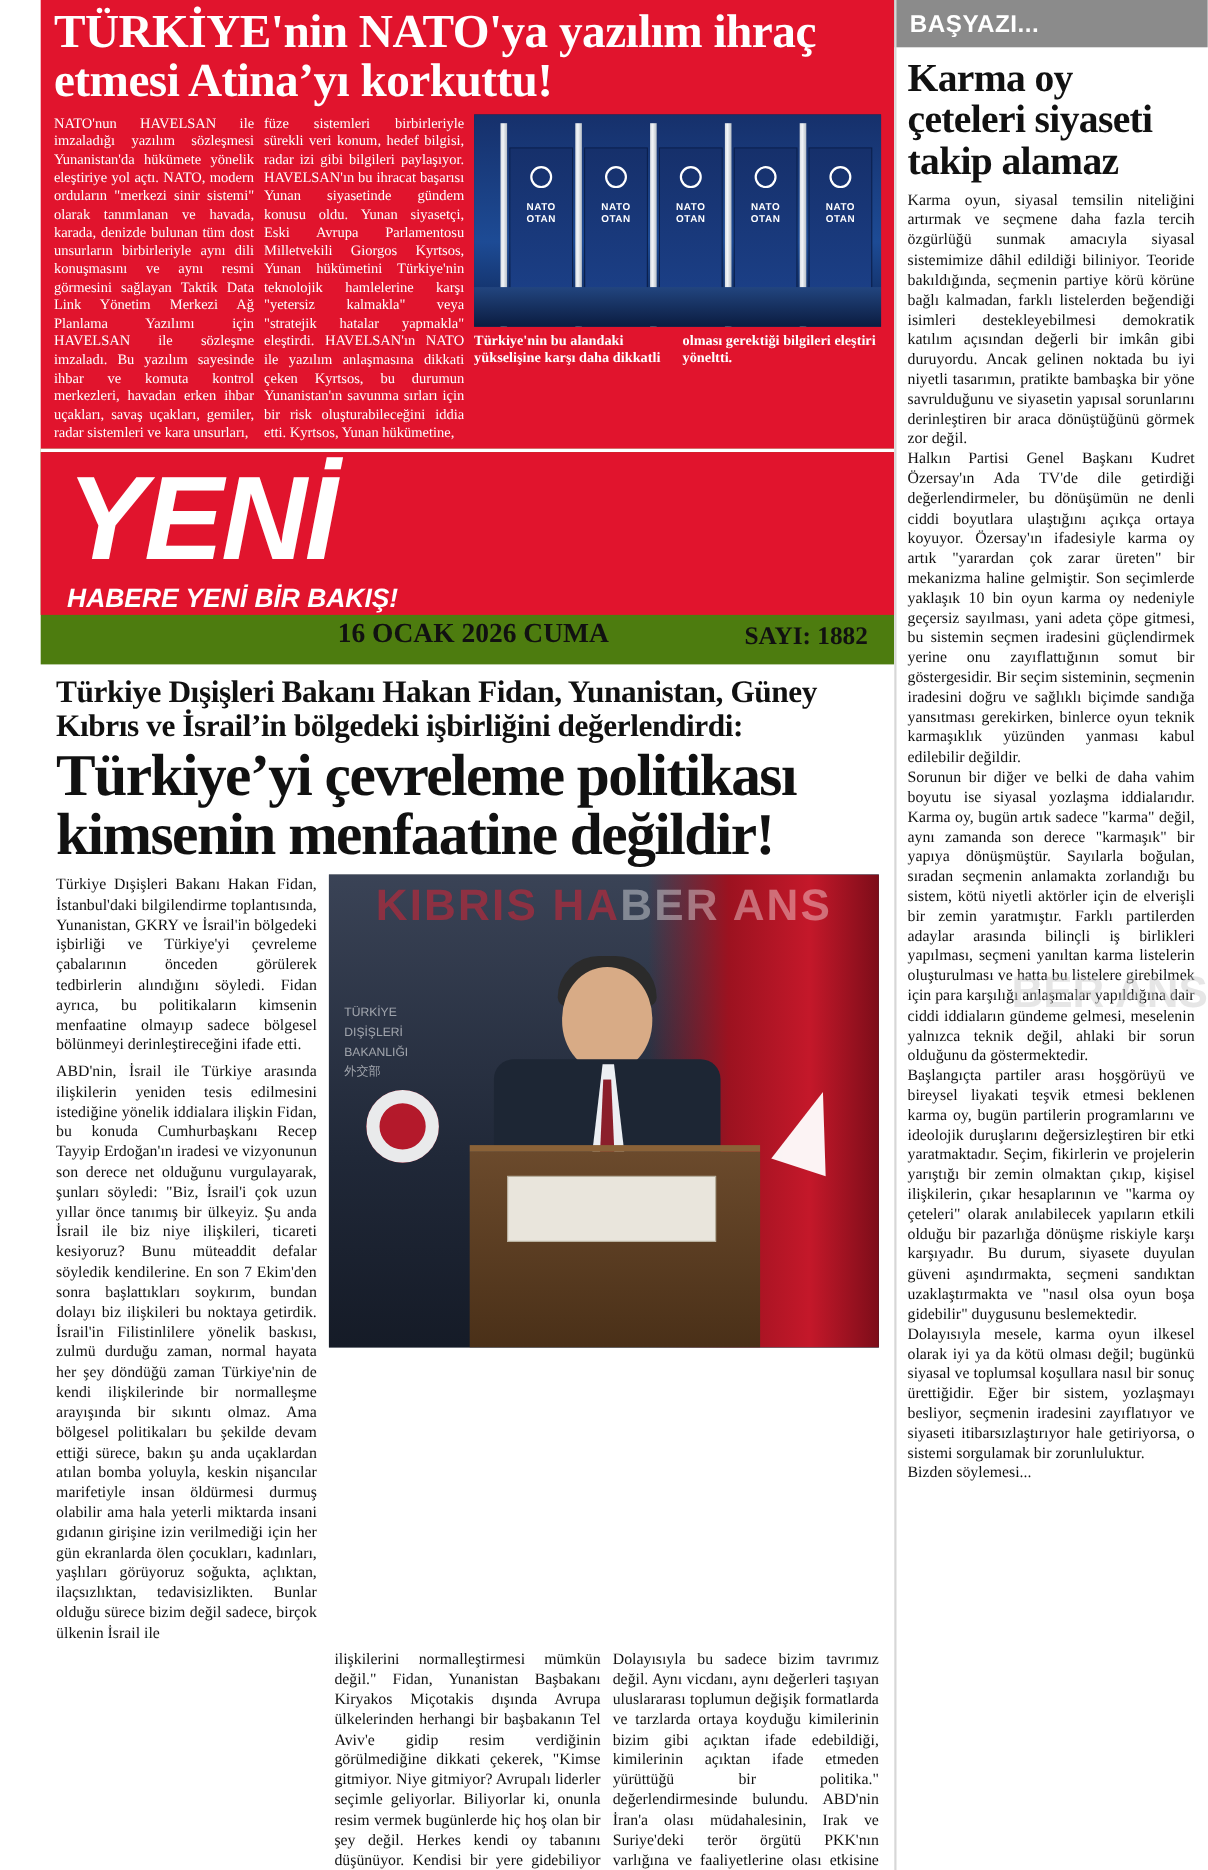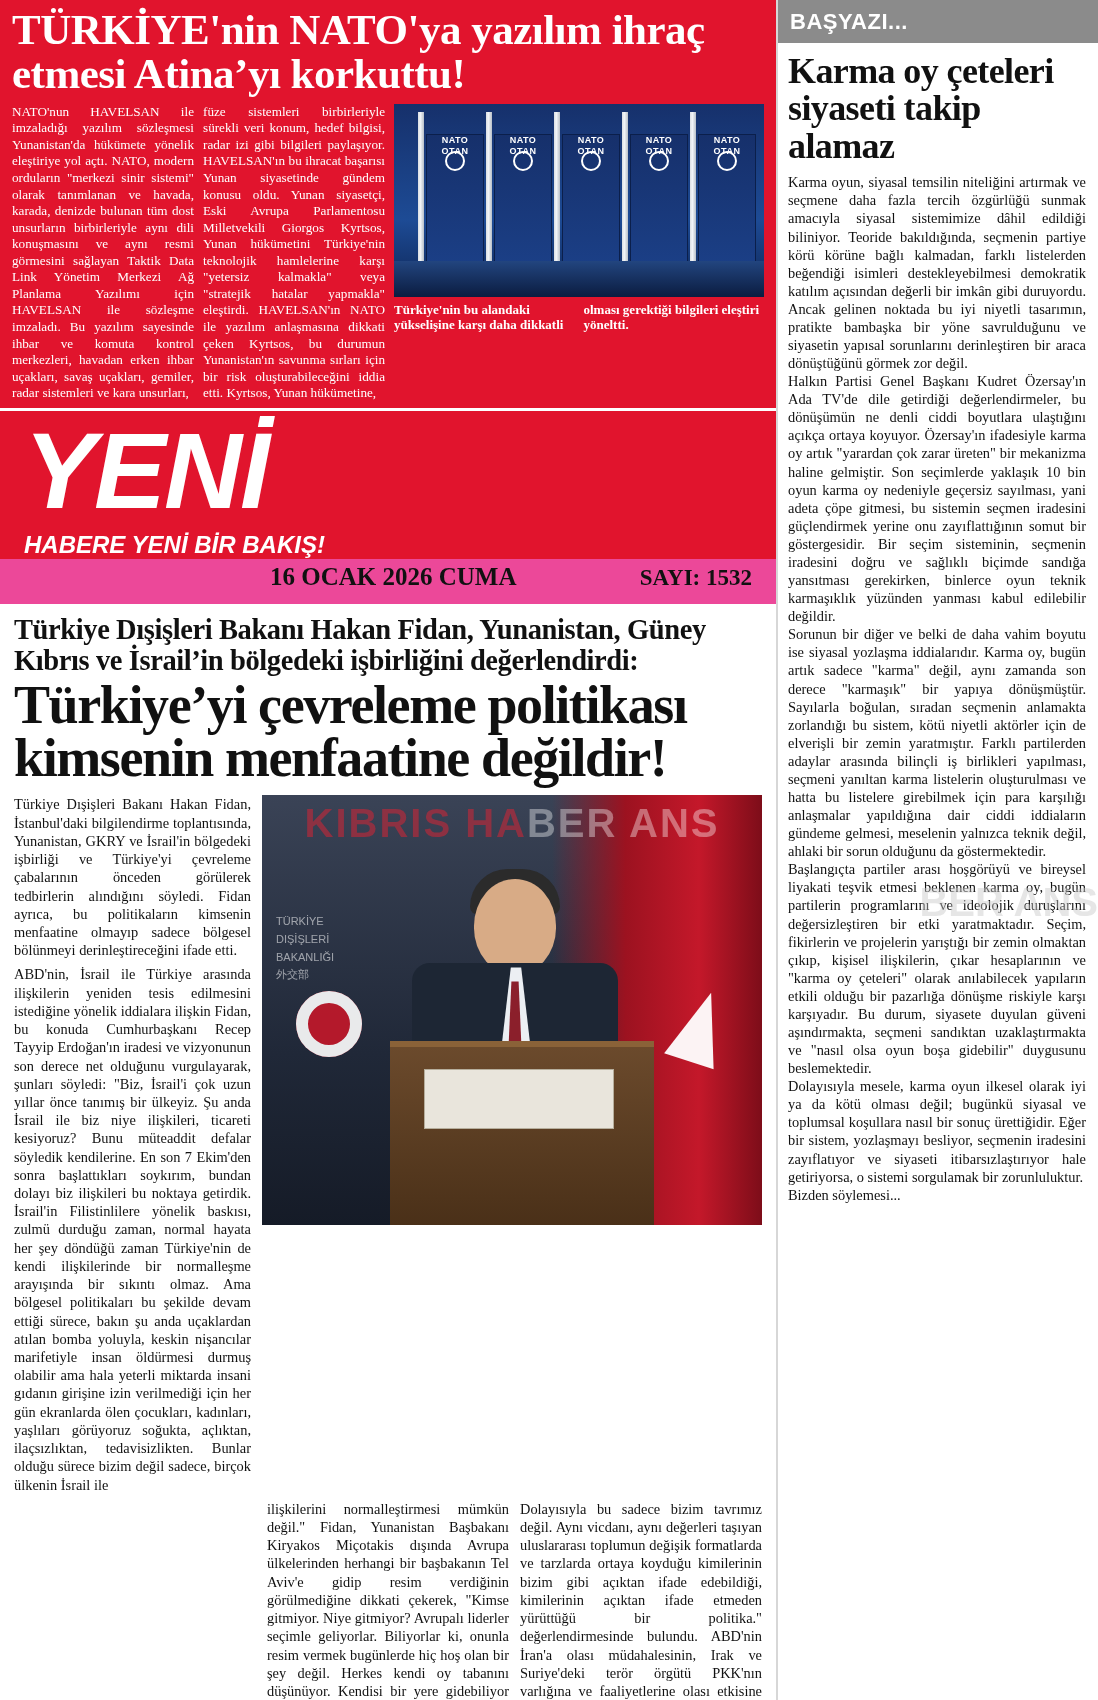--- a/index.html
+++ b/index.html
@@ -7,21 +7,21 @@
   body {
     width:1098px; height:1700px;
     background:#ffffff;
     font-family:"Liberation Serif", serif;
     color:#111;
     overflow:hidden;
   }
   .page { position:relative; width:1098px; height:1700px; display:flex; }
 
   
-  .main-col { width:776px; height:1700px; position:relative; }
+  .main-col { width:776px; height:1700px; position:relative;margin-left:37px; }
   .right-col { width:322px; height:1304px; background:#ffffff; position:relative; padding:0; }
 
   
   .top-banner {
     background:#e1142d; color:#fff;
     padding:8px 12px 6px 12px;
     width:776px;
   }
   .top-headline {
     font-family:"Liberation Serif", serif;
@@ -59,20 +59,21 @@
     position:absolute;
     width:58px; height:132px;
     background:linear-gradient(180deg,#16306b,#1b3f86);
     border:1px solid #0b1f4b;
     top:30px;
     color:#fff;
     font-family:"Liberation Sans", sans-serif;
     font-size:9px;
     text-align:center;
     line-height:1.25;
+    padding-top:48px;
     font-weight:bold;
     letter-spacing:0.5px;
   }
   .tb-photo .banner .star {
     position:absolute; top:16px; left:50%; transform:translateX(-50%);
     width:20px; height:20px; border-radius:50%;
     border:2px solid #fff;
   }
   .tb-photo .ground {
     position:absolute; bottom:0; left:0; right:0; height:36px;
@@ -83,21 +84,21 @@
   }
   .tb-caption .cap {
     font-size:13px; line-height:1.2; font-weight:bold; color:#fff;
     width:182px;
   }
 
   
   .masthead {
     position:relative;
     width:776px; height:196px;
-    background:#ec4899;
+    background:#4d7c0f;
     border-top:3px solid #ffffff;
   }
   .mast-red {
     position:absolute; left:0; top:0; width:776px; height:148px;
     background:#e1142d;
   }
   .mast-yeni {
     position:absolute; left:24px; top:6px;
     font-family:"Liberation Sans", sans-serif;
     font-weight:bold; font-style:italic;
@@ -326,21 +327,21 @@
           </div>
         </div>
       </div>
     </div>
 
     <div class="masthead">
       <div class="mast-red"></div>
       <div class="mast-yeni">YENİ</div>
       <div class="mast-slogan">HABERE YENİ BİR BAKIŞ!</div>
       <div class="mast-date">16 OCAK 2026 CUMA</div>
-      <div class="mast-issue">SAYI: 1532</div>
+      <div class="mast-issue">SAYI: 1882</div>
     </div>
 
     <div class="lead">
       <div class="lead-kicker">Türkiye Dışişleri Bakanı Hakan Fidan, Yunanistan, Güney Kıbrıs ve İsrail’in bölgedeki işbirliğini değerlendirdi:</div>
       <div class="lead-headline">Türkiye’yi çevreleme politikası kimsenin menfaatine değildir!</div>
     </div>
 
     <div class="lead-body">
       <div class="lb-col">
         <div>Türkiye Dışişleri Bakanı Hakan Fidan, İstanbul'daki bilgilendirme toplantısında, Yunanistan, GKRY ve İsrail'in bölgedeki işbirliği ve Türkiye'yi çevreleme çabalarının önceden görülerek tedbirlerin alındığını söyledi. Fidan ayrıca, bu politikaların kimsenin menfaatine olmayıp sadece bölgesel bölünmeyi derinleştireceğini ifade etti.</div>

